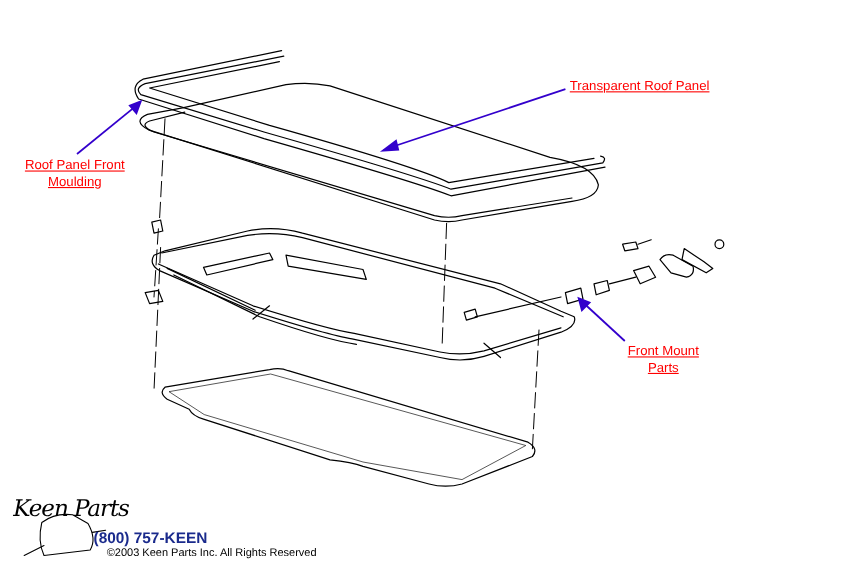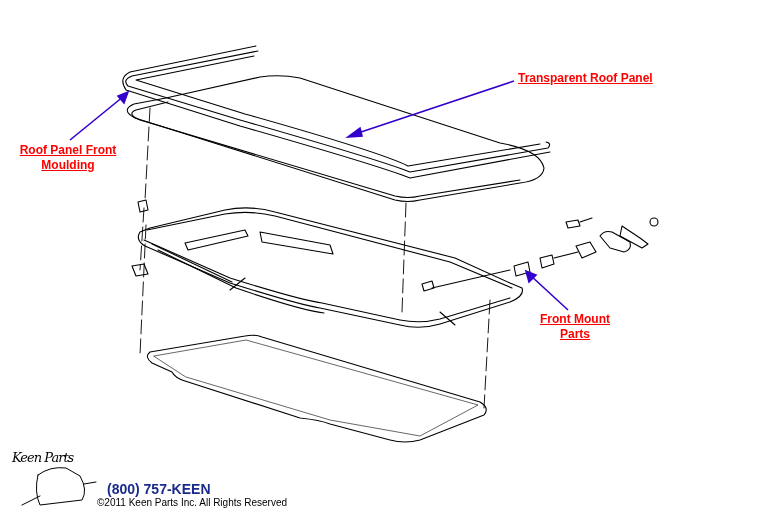--- a/index.html
+++ b/index.html
@@ -1,29 +1,29 @@
 <!DOCTYPE html>
 <html><head>
   <meta charset="utf-8">
   <style>
     html, body { margin: 0; padding: 0; background: #ffffff; }
     body { width: 770px; height: 518px; position: relative; overflow: hidden; font-family: "Liberation Sans", sans-serif; }
     #diagram { position: absolute; left: 0; top: 0; width: 770px; height: 518px; }
     .callout {
-      position: absolute; color: #ff0000; font-weight: bold; font-size: 12px;
+      position: absolute; color: #ff0000; font-weight: normal; font-size: 12px;
       text-decoration: underline; line-height: 15px; text-align: center; cursor: pointer;
       font-family: "Liberation Sans", sans-serif; white-space: nowrap;
     }
     .callout span { display: block; }
     #lbl-trp { left: 518px; top: 71px; }
     #lbl-edge { left: 18px; top: 143px; width: 100px; }
-    #lbl-bolt { left: 540px; top: 312px; width: 70px; }
-    .phone { position: absolute; left: 107px; top: 481px; color: #1a2a8c; font-weight: bold; font-size: 14px; font-family: "Liberation Sans", sans-serif; text-align: right; }
+    #lbl-bolt { left: 568px; top: 312px; width: 70px; }
+    .phone { position: absolute; left: 85px; top: 481px; color: #1a2a8c; font-weight: bold; font-size: 14px; font-family: "Liberation Sans", sans-serif; text-align: right; }
     .copy { position: absolute; left: 97px; top: 497px; color: #000; font-size: 10px; font-family: "Liberation Sans", sans-serif; }
-    .logo-text { position: absolute; left: 12px; top: 450px; font-family: "DejaVu Serif", serif; font-style: italic; font-size: 13px; color: #000; letter-spacing: -1px; }
+    .logo-text { position: absolute; left: 12px; top: 450px; font-family: "DejaVu Serif", serif; font-style: italic; font-size: 21px; color: #000; letter-spacing: -1px; }
   </style>
 </head>
 <body>
 
 <svg id="diagram" viewBox="0 0 770 518" xmlns="http://www.w3.org/2000/svg">
   <g fill="none" stroke="#000" stroke-width="1.1" stroke-linejoin="round" stroke-linecap="round">
 
     <g>
       <path d="M258,51 L132,76 Q122,80 128,86 L240,120 Q380,160 410,172 L548,148 Q552,143 546,142"></path>
       <path d="M256,46 L130,72 Q118,78 126,90 L240,126 Q380,166 410,178 L550,152"></path>
@@ -102,13 +102,13 @@
   <span>Roof Panel Front</span>
   <span>Moulding</span>
 </div>
 <div id="lbl-bolt" class="callout">
   <span>Front Mount</span>
   <span>Parts</span>
 </div>
 
 <div class="logo-text">Keen Parts</div>
 <div class="phone">(800) 757-KEEN</div>
-<div class="copy">©2011 Keen Parts Inc. All Rights Reserved</div>
+<div class="copy">©2003 Keen Parts Inc. All Rights Reserved</div>
 
 </body></html>

